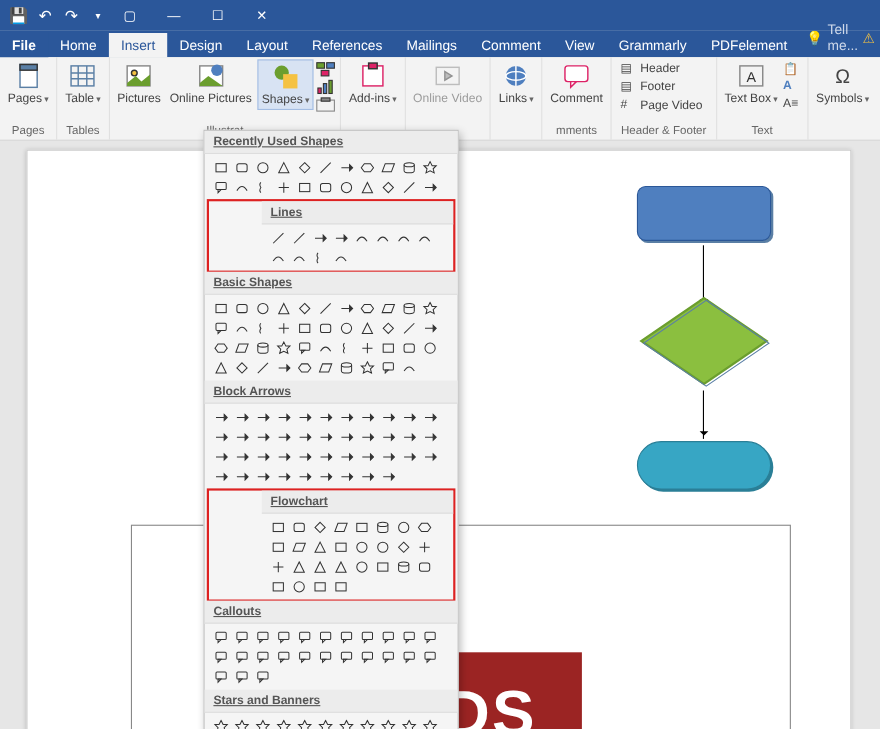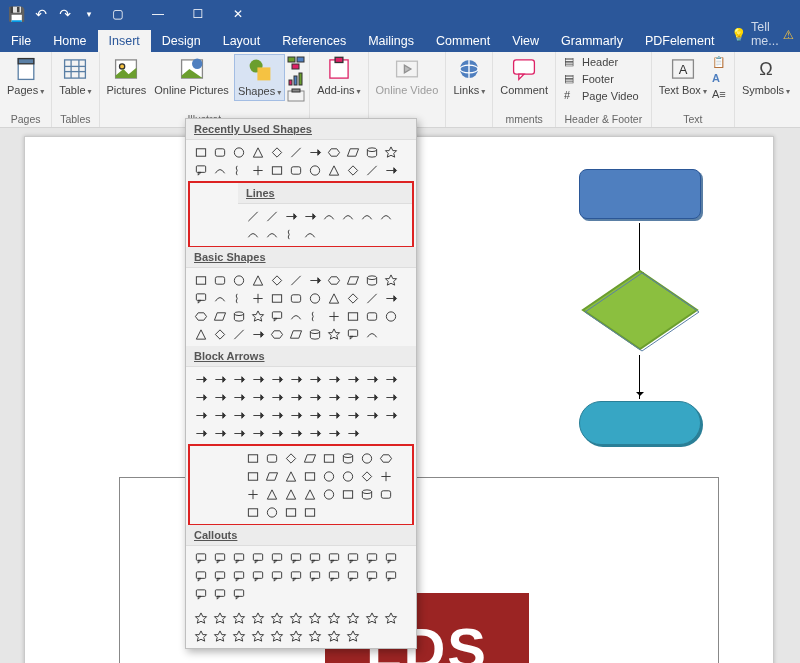--- a/index.html
+++ b/index.html
@@ -9,21 +9,21 @@
   .titlebar { height: 28px; background: #2b579a; color: #fff; display: flex; align-items: center; font-size: 12px; }
   .qat { display: flex; align-items: center; gap: 6px; padding-left: 8px; }
   .qat .qat-btn { width: 18px; height: 18px; display: flex; align-items: center; justify-content: center; color: #fff; font-size: 14px; }
   .titlebar .title { flex: 1; text-align: center; padding-left: 30px; }
   .win-btns { display: flex; }
   .win-btn { width: 40px; height: 28px; display: flex; align-items: center; justify-content: center; font-size: 12px; color: #fff; }
 
   
   .menu { height: 24px; background: #2b579a; display: flex; align-items: flex-end; font-size: 12.5px; }
   .menu .tab { padding: 4px 11px; color: #fff; cursor: pointer; }
-  .menu .tab.file { background: #2b579a; color: #fff; font-weight: 400; }
+  .menu .tab.file { background: #2b579a; color: #fff; font-weight: 700; }
   .menu .tab.active { background: #f3f3f3; color: #2b579a; }
   .menu .spacer { flex: 1; }
   .menu .tellme { color: #cfd9ea; padding: 4px 6px; display:flex; align-items:center; gap:4px;}
   .menu .share { color: #fff; padding: 4px 10px; display: flex; align-items: center; gap: 4px; }
 
   
   .ribbon { height: 76px; background: #f3f3f3; border-bottom: 1px solid #d4d4d4; display: flex; font-size: 11px; color: #444; }
   .group { display: flex; flex-direction: column; align-items: stretch; padding: 2px 4px 0 4px; border-right: 1px solid #e0e0e0; }
   .group .row { display: flex; align-items: flex-start; gap: 2px; flex: 1; }
   .group .lbl { text-align: center; font-size: 10.5px; color: #666; padding: 2px 0; }
@@ -1002,20 +1002,21 @@
         </div>
         <div class="shp">
           <svg viewBox="0 0 14 14">
             <line x1="2" y1="7" x2="10" y2="7" stroke="#333" stroke-width="1" fill="none"></line>
             <polygon points="10,4 13,7 10,10" fill="#333"></polygon>
           </svg>
         </div>
       </div>
     </div>
     <div class="hl">
+      <div class="cat">Flowchart</div>
       <div class="grid">
         <div class="shp">
           <svg viewBox="0 0 14 14">
             <rect x="2" y="3" width="10" height="8" stroke="#333" stroke-width="1" fill="none"></rect>
           </svg>
         </div>
         <div class="shp">
           <svg viewBox="0 0 14 14">
             <rect x="2" y="3" width="10" height="8" rx="2" stroke="#333" stroke-width="1" fill="none"></rect>
           </svg>
@@ -1309,20 +1310,21 @@
         </div>
         <div class="shp">
           <svg viewBox="0 0 14 14">
             <rect x="2" y="2" width="10" height="7" rx="1" stroke="#333" stroke-width="1" fill="none"></rect>
             <polygon points="4,9 4,12 7,9" stroke="#333" stroke-width="1" fill="none"></polygon>
           </svg>
         </div>
       </div>
     </div>
     <div>
+      <div class="cat">Stars and Banners</div>
       <div class="grid">
         <div class="shp">
           <svg viewBox="0 0 14 14">
             <polygon points="7,1 9,5 13,5 10,8 11,12 7,10 3,12 4,8 1,5 5,5" stroke="#333" stroke-width="1" fill="none"></polygon>
           </svg>
         </div>
         <div class="shp">
           <svg viewBox="0 0 14 14">
             <polygon points="7,1 9,5 13,5 10,8 11,12 7,10 3,12 4,8 1,5 5,5" stroke="#333" stroke-width="1" fill="none"></polygon>
           </svg>

